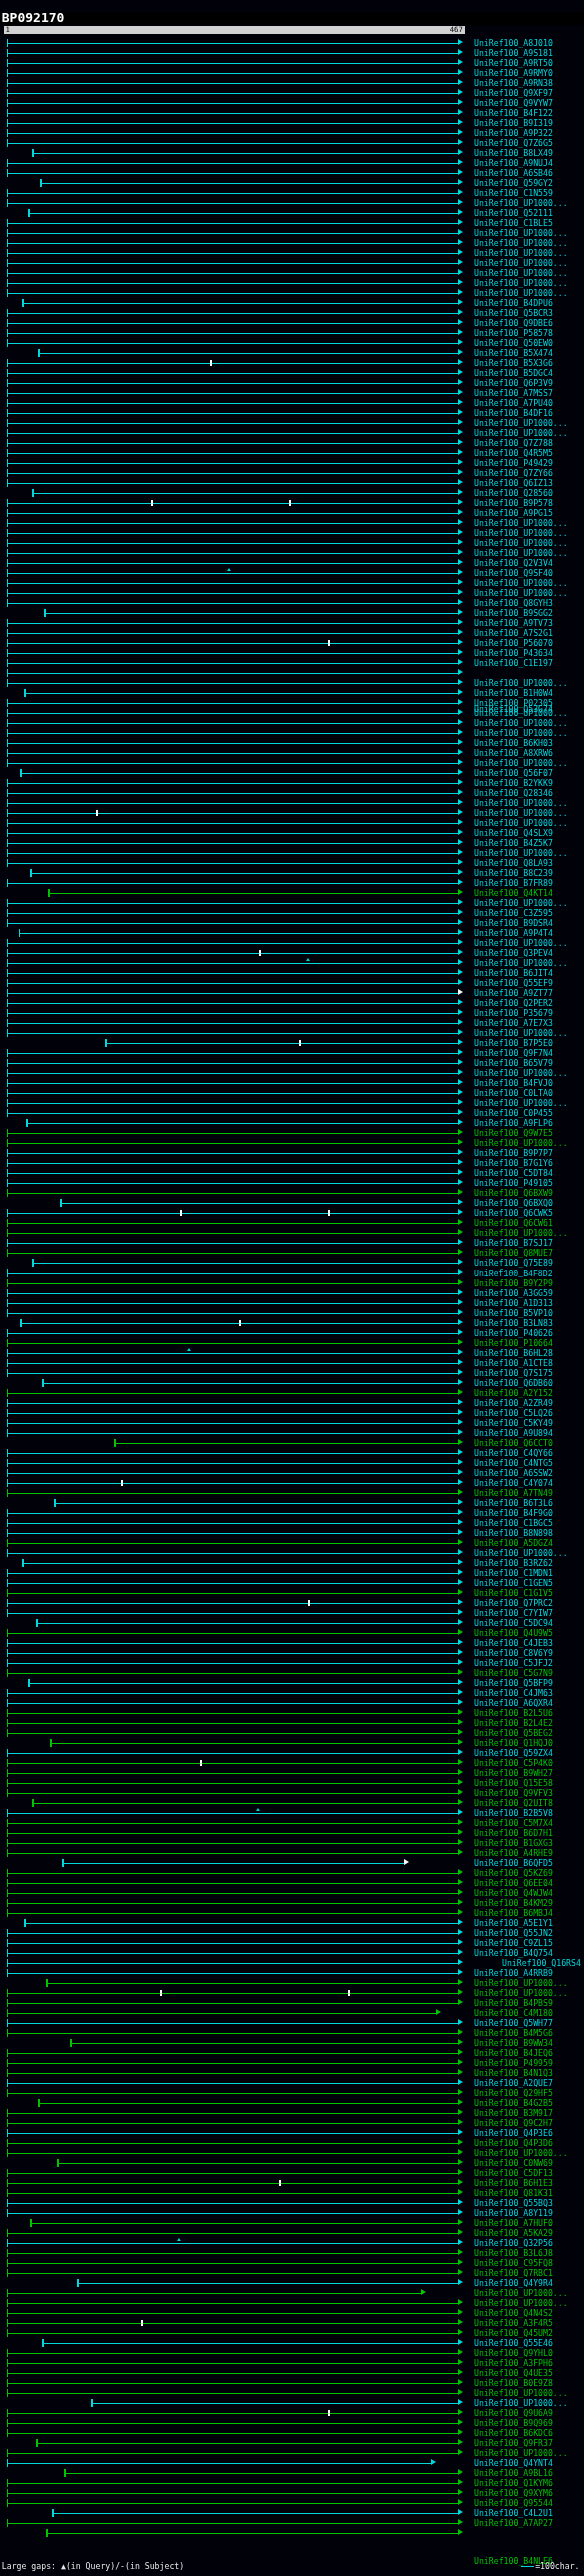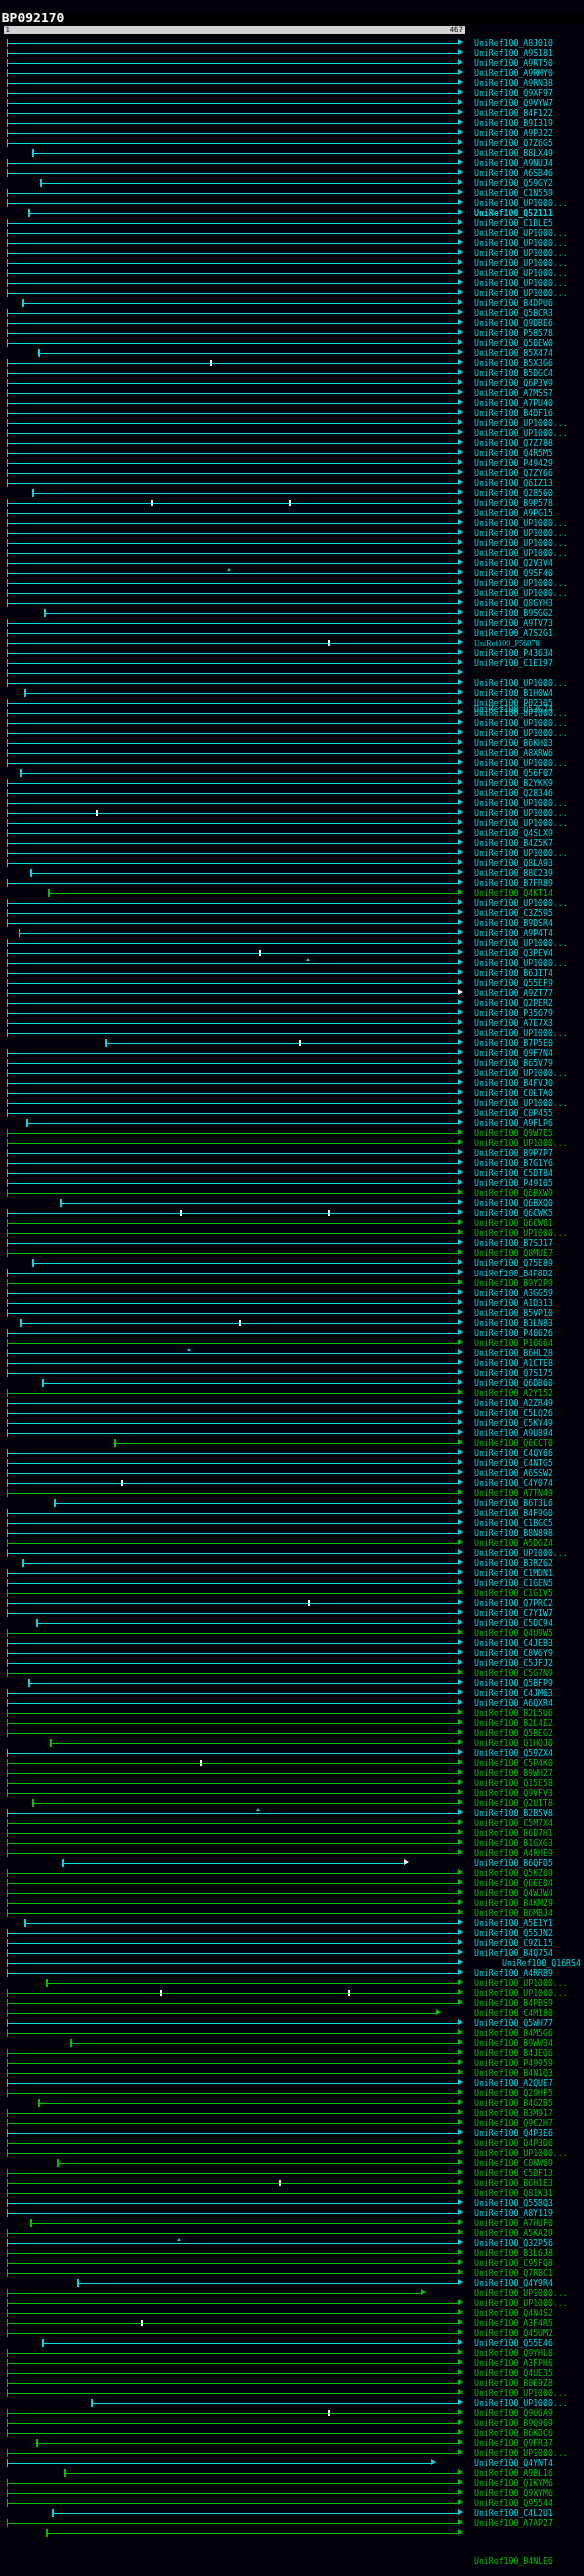--- a/index.html
+++ b/index.html
@@ -139,21 +139,21 @@
       <div class="row">
         <div class="stick" style="left: 6.6px; background: rgb(0, 216, 220);"></div>
         <div class="bar" style="left: 6.6px; width: 452px; background: rgb(0, 216, 220);"></div>
         <div class="arrow" style="left: 458px; border-left-color: rgb(0, 216, 220);"></div>
         <div class="label" style="color: rgb(0, 216, 220);">UniRef100_UP1000...</div>
       </div>
       <div class="row">
         <div class="stick" style="left: 28px; background: rgb(0, 216, 220);"></div>
         <div class="bar" style="left: 28px; width: 430px; background: rgb(0, 216, 220);"></div>
         <div class="arrow" style="left: 458px; border-left-color: rgb(0, 216, 220);"></div>
-        <div class="label" style="color: rgb(0, 216, 220); font-weight: bold;">UniRef100_Q52111</div>
+        <div class="label" style="color: rgb(0, 216, 220);">UniRef100_Q52111</div>
       </div>
       <div class="row">
         <div class="stick" style="left: 6.6px; background: rgb(0, 216, 220);"></div>
         <div class="bar" style="left: 6.6px; width: 452px; background: rgb(0, 216, 220);"></div>
         <div class="arrow" style="left: 458px; border-left-color: rgb(0, 216, 220);"></div>
         <div class="label" style="color: rgb(0, 216, 220);">UniRef100_C1BLE5</div>
       </div>
       <div class="row">
         <div class="stick" style="left: 6.6px; background: rgb(0, 216, 220);"></div>
         <div class="bar" style="left: 6.6px; width: 452px; background: rgb(0, 216, 220);"></div>
@@ -402,21 +402,21 @@
         <div class="stick" style="left: 6.6px; background: rgb(0, 216, 220);"></div>
         <div class="bar" style="left: 6.6px; width: 452px; background: rgb(0, 216, 220);"></div>
         <div class="arrow" style="left: 458px; border-left-color: rgb(0, 216, 220);"></div>
         <div class="label" style="color: rgb(0, 216, 220);">UniRef100_A7S2G1</div>
       </div>
       <div class="row">
         <div class="stick" style="left: 6.6px; background: rgb(0, 216, 220);"></div>
         <div class="bar" style="left: 6.6px; width: 452px; background: rgb(0, 216, 220);"></div>
         <div class="arrow" style="left: 458px; border-left-color: rgb(0, 216, 220);"></div>
         <div class="gtick" style="left: 328px;"></div>
-        <div class="label" style="color: rgb(0, 216, 220); font-family: Liberation Serif, serif;">UniRef100_P56070</div>
+        <div class="label" style="color: rgb(0, 216, 220);">UniRef100_P56070</div>
       </div>
       <div class="row">
         <div class="stick" style="left: 6.6px; background: rgb(0, 216, 220);"></div>
         <div class="bar" style="left: 6.6px; width: 452px; background: rgb(0, 216, 220);"></div>
         <div class="arrow" style="left: 458px; border-left-color: rgb(0, 216, 220);"></div>
         <div class="label" style="color: rgb(0, 216, 220);">UniRef100_P43634</div>
       </div>
       <div class="row">
         <div class="stick" style="left: 6.6px; background: rgb(0, 216, 220);"></div>
         <div class="bar" style="left: 6.6px; width: 452px; background: rgb(0, 216, 220);"></div>
@@ -1557,14 +1557,18 @@
         <div class="arrow" style="left: 458px; border-left-color: rgb(0, 196, 0);"></div>
         <div class="label" style="color: rgb(0, 196, 0);">UniRef100_A7AP27</div>
       </div>
       <div class="row">
         <div class="stick" style="left: 46px; background: rgb(0, 196, 0);"></div>
         <div class="bar" style="left: 46px; width: 413px; background: rgb(0, 196, 0);"></div>
         <div class="arrow" style="left: 458px; border-left-color: rgb(0, 196, 0);"></div>
         <div class="label" style="color: rgb(0, 196, 0); margin-top: 28px;">UniRef100_B4NLE6</div>
       </div>
     </div>
+  <div class="footer">
+    <span class="fleft">Large gaps: ▲(in Query)/-(in Subject)</span>
+    <span class="fright"><span class="fdash"></span><span>=100char.</span></span>
+  </div>
 </div>
 
 
 </body></html>

